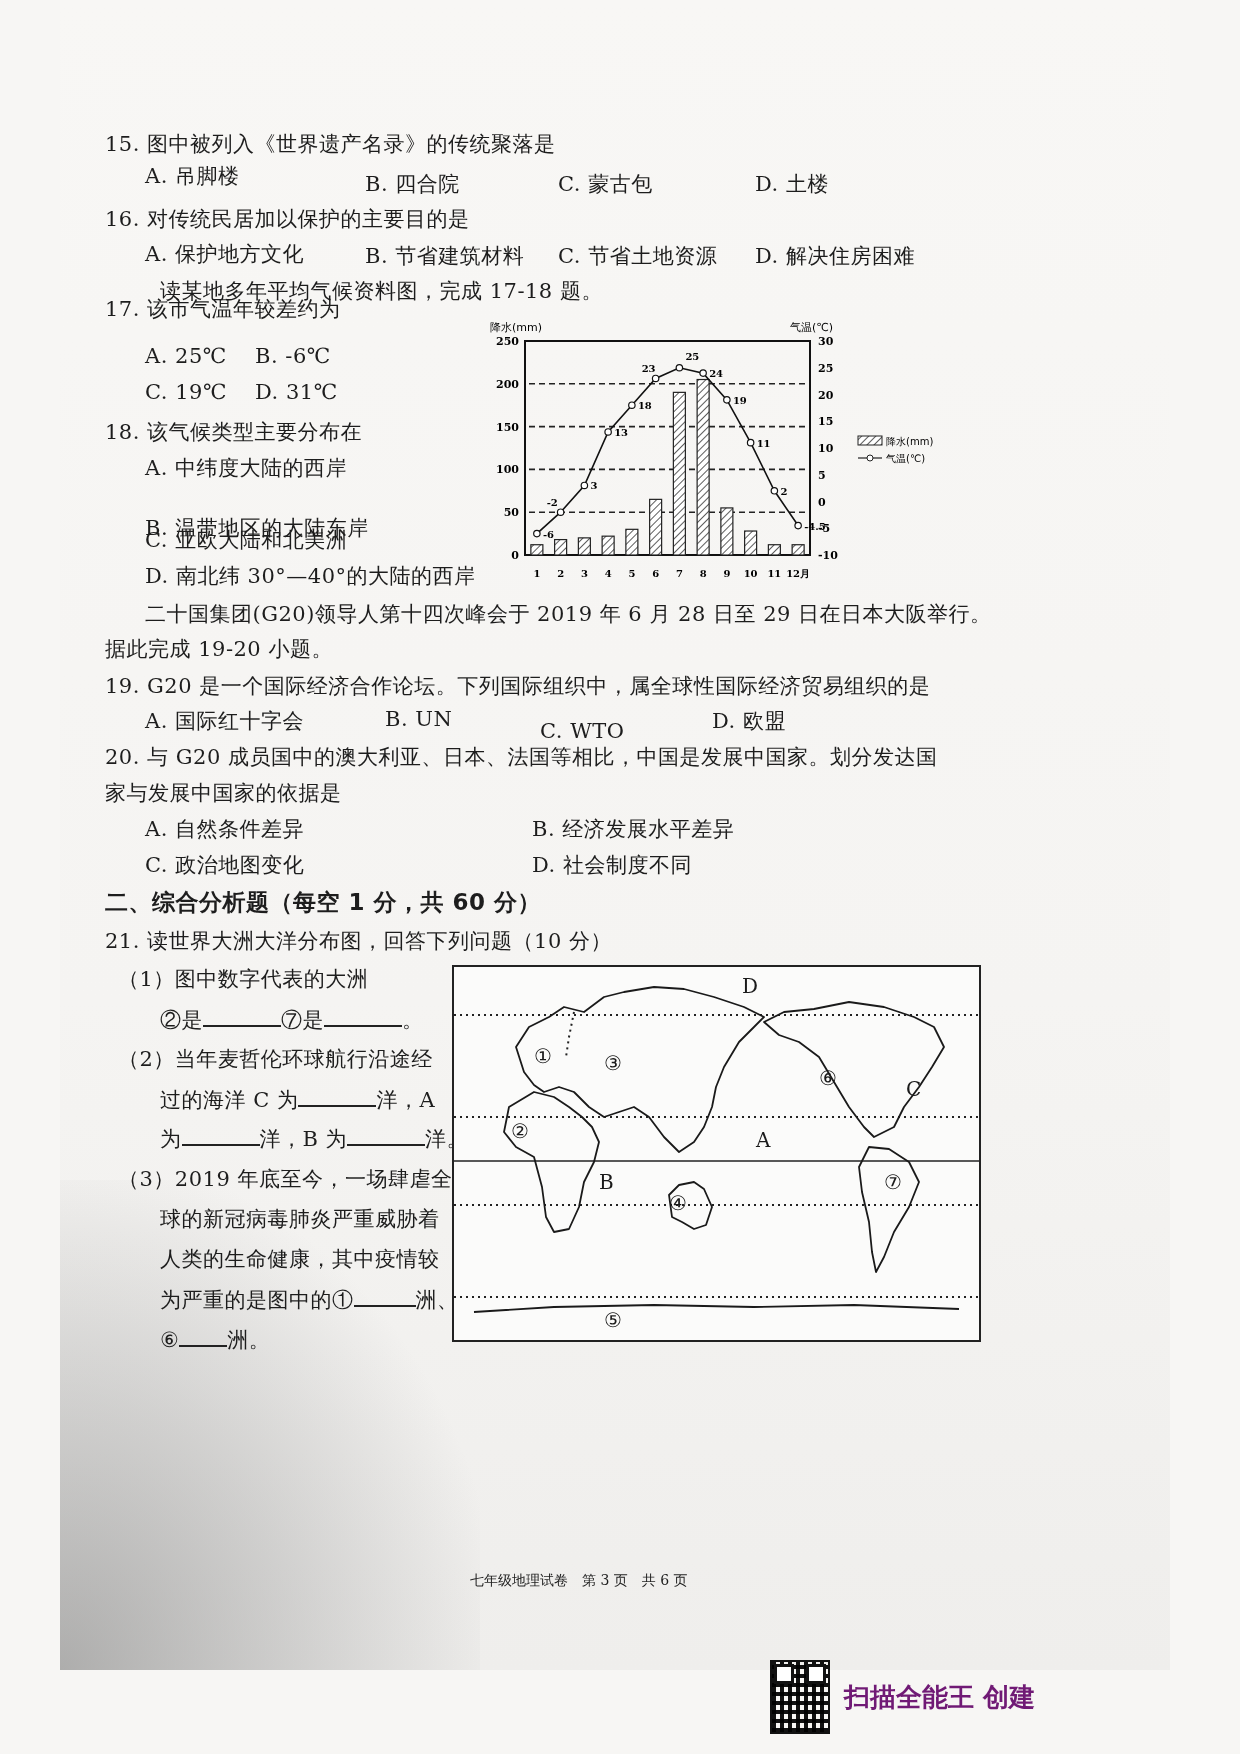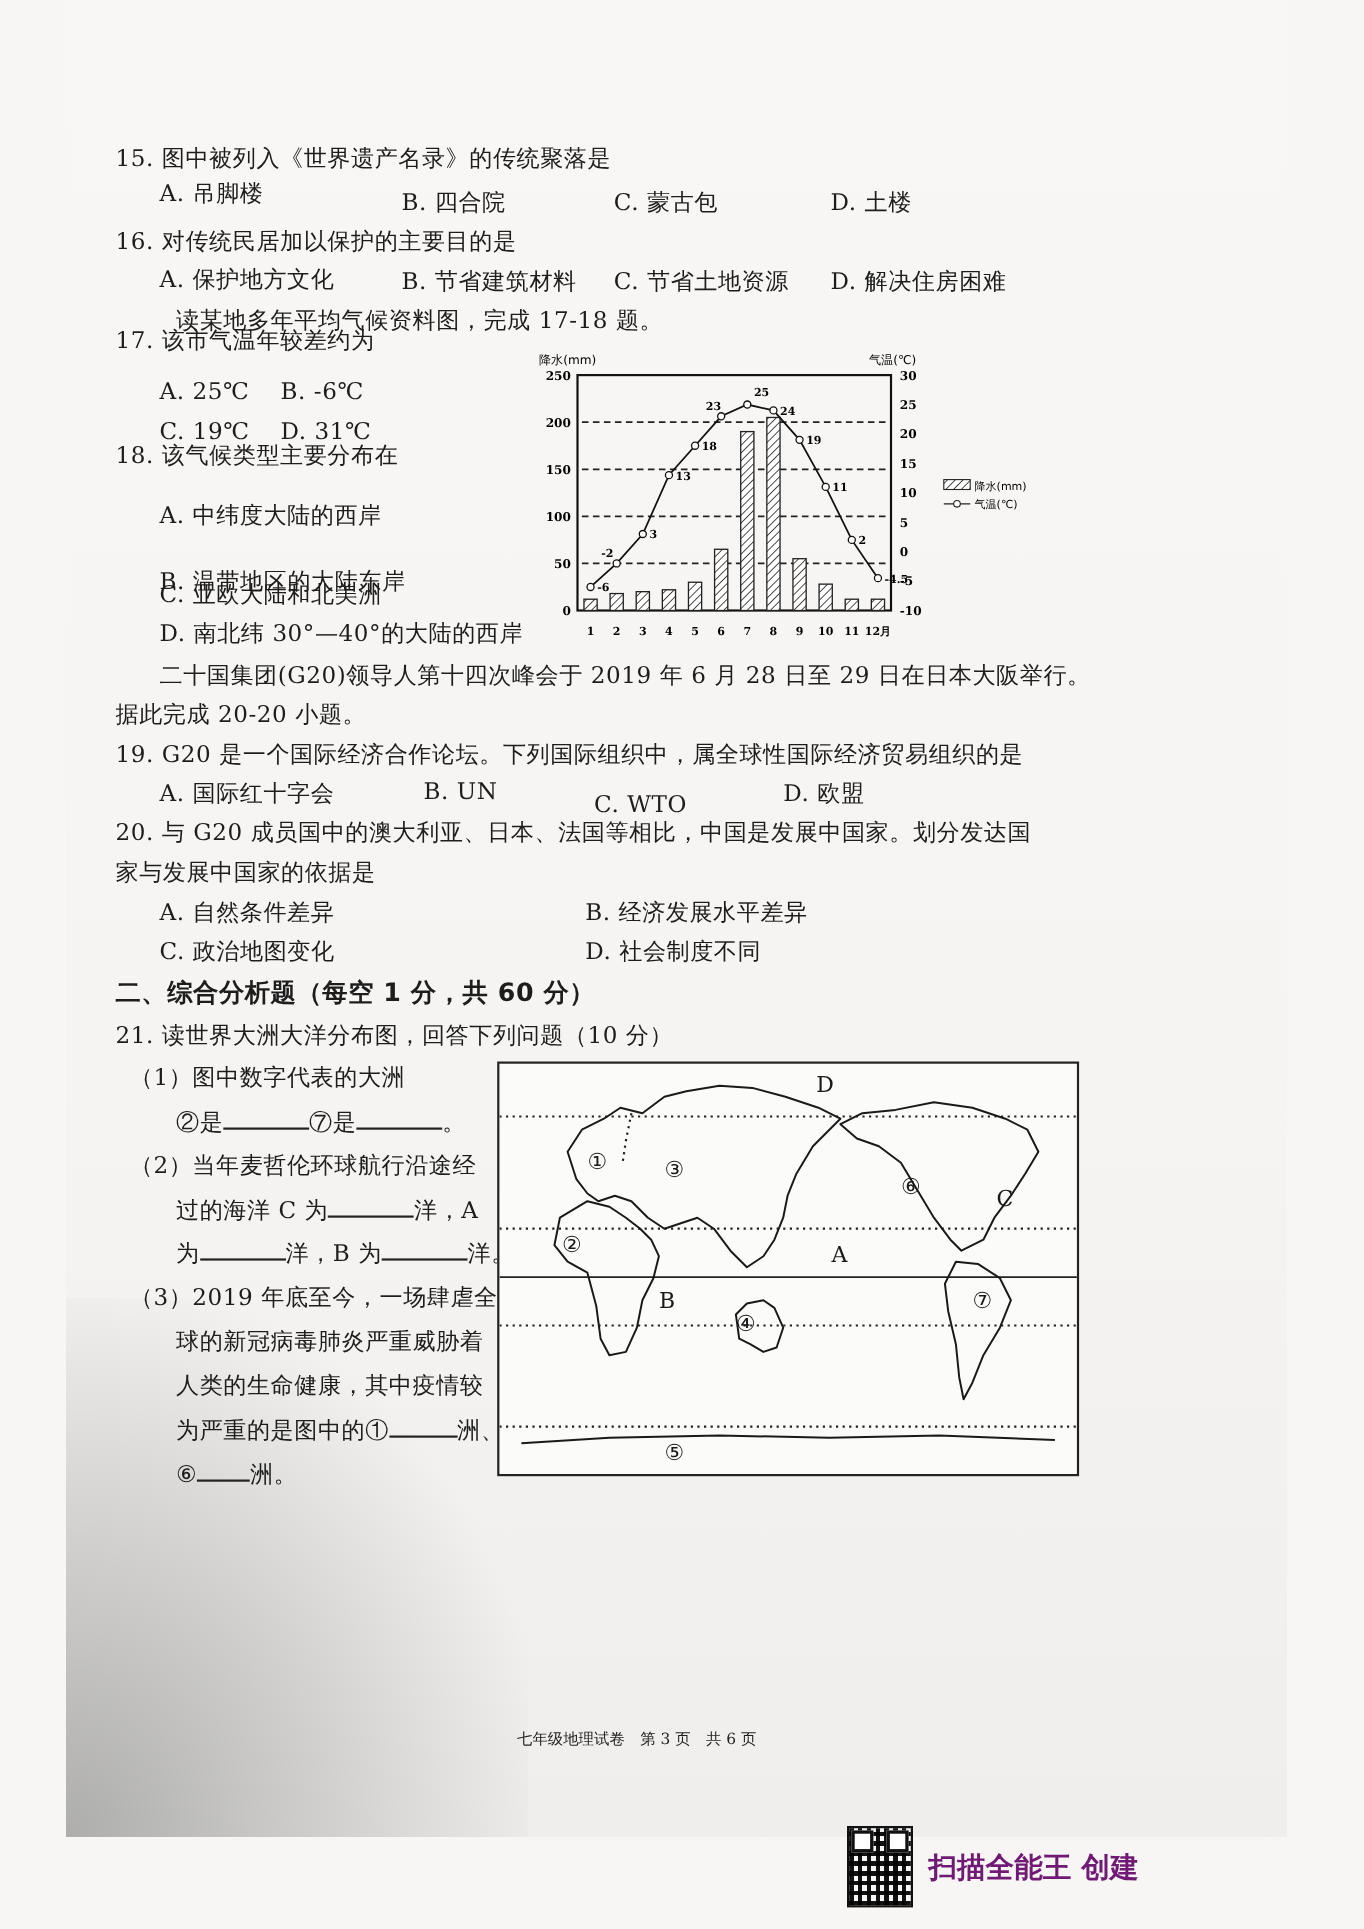--- a/index.html
+++ b/index.html
@@ -52,21 +52,21 @@
 <div class="line" style="left:755px;top:242px;">D. 解决住房困难</div>
 
 <div class="line" style="left:160px;top:277px;">读某地多年平均气候资料图，完成 17-18 题。</div>
 
 <div class="line" style="left:105px;top:295px;">17. 该市气温年较差约为</div>
 <div class="line" style="left:145px;top:344px;">A. 25℃</div>
 <div class="line" style="left:255px;top:344px;">B. -6℃</div>
 <div class="line" style="left:145px;top:380px;">C. 19℃</div>
 <div class="line" style="left:255px;top:380px;">D. 31℃</div>
 
-<div class="line" style="left:105px;top:400px;">18. 该气候类型主要分布在</div>
+<div class="line" style="left:105px;top:418px;">18. 该气候类型主要分布在</div>
 <div class="line" style="left:145px;top:454px;">A. 中纬度大陆的西岸</div>
 <div class="line" style="left:145px;top:514px;text-align:right;">B. 温带地区的大陆东岸</div>
 <div class="line" style="left:145px;top:526px;">C. 亚欧大陆和北美洲</div>
 <div class="line" style="left:145px;top:562px;">D. 南北纬 30°—40°的大陆的西岸</div>
 
 <svg class="chart" viewBox="0 0 500 280" id="climate-chart">
   <text x="10" y="16" font-size="11" font-family="DejaVu Sans, sans-serif">降水(mm)</text>
   <text x="310" y="16" font-size="11" font-family="DejaVu Sans, sans-serif">气温(℃)</text>
   <g id="chart-body">
       <rect x="45" y="26" width="285" height="214" fill="none" stroke="#111" stroke-width="2"></rect>
@@ -148,21 +148,21 @@
   </g>
   <defs>
     <pattern id="hatch" patternUnits="userSpaceOnUse" width="5" height="5" patternTransform="rotate(45)">
       <rect width="5" height="5" fill="#fff"></rect>
       <line x1="0" y1="0" x2="0" y2="5" stroke="#333" stroke-width="1.6"></line>
     </pattern>
   </defs>
 </svg>
 
 <div class="line" style="left:145px;top:600px;">二十国集团(G20)领导人第十四次峰会于 2019 年 6 月 28 日至 29 日在日本大阪举行。</div>
-<div class="line" style="left:105px;top:635px;">据此完成 20-20 小题。</div>
+<div class="line" style="left:105px;top:635px;">据此完成 19-20 小题。</div>
 
 <div class="line" style="left:105px;top:672px;">19. G20 是一个国际经济合作论坛。下列国际组织中，属全球性国际经济贸易组织的是</div>
 <div class="line" style="left:145px;top:707px;">A. 国际红十字会</div>
 <div class="line" style="left:385px;top:707px;">B. UN</div>
 <div class="line" style="left:540px;top:707px;margin-top:12px;">C. WTO</div>
 <div class="line" style="left:712px;top:707px;">D. 欧盟</div>
 
 <div class="line" style="left:105px;top:743px;">20. 与 G20 成员国中的澳大利亚、日本、法国等相比，中国是发展中国家。划分发达国</div>
 <div class="line" style="left:105px;top:779px;">家与发展中国家的依据是</div>
 <div class="line" style="left:145px;top:815px;">A. 自然条件差异</div>

